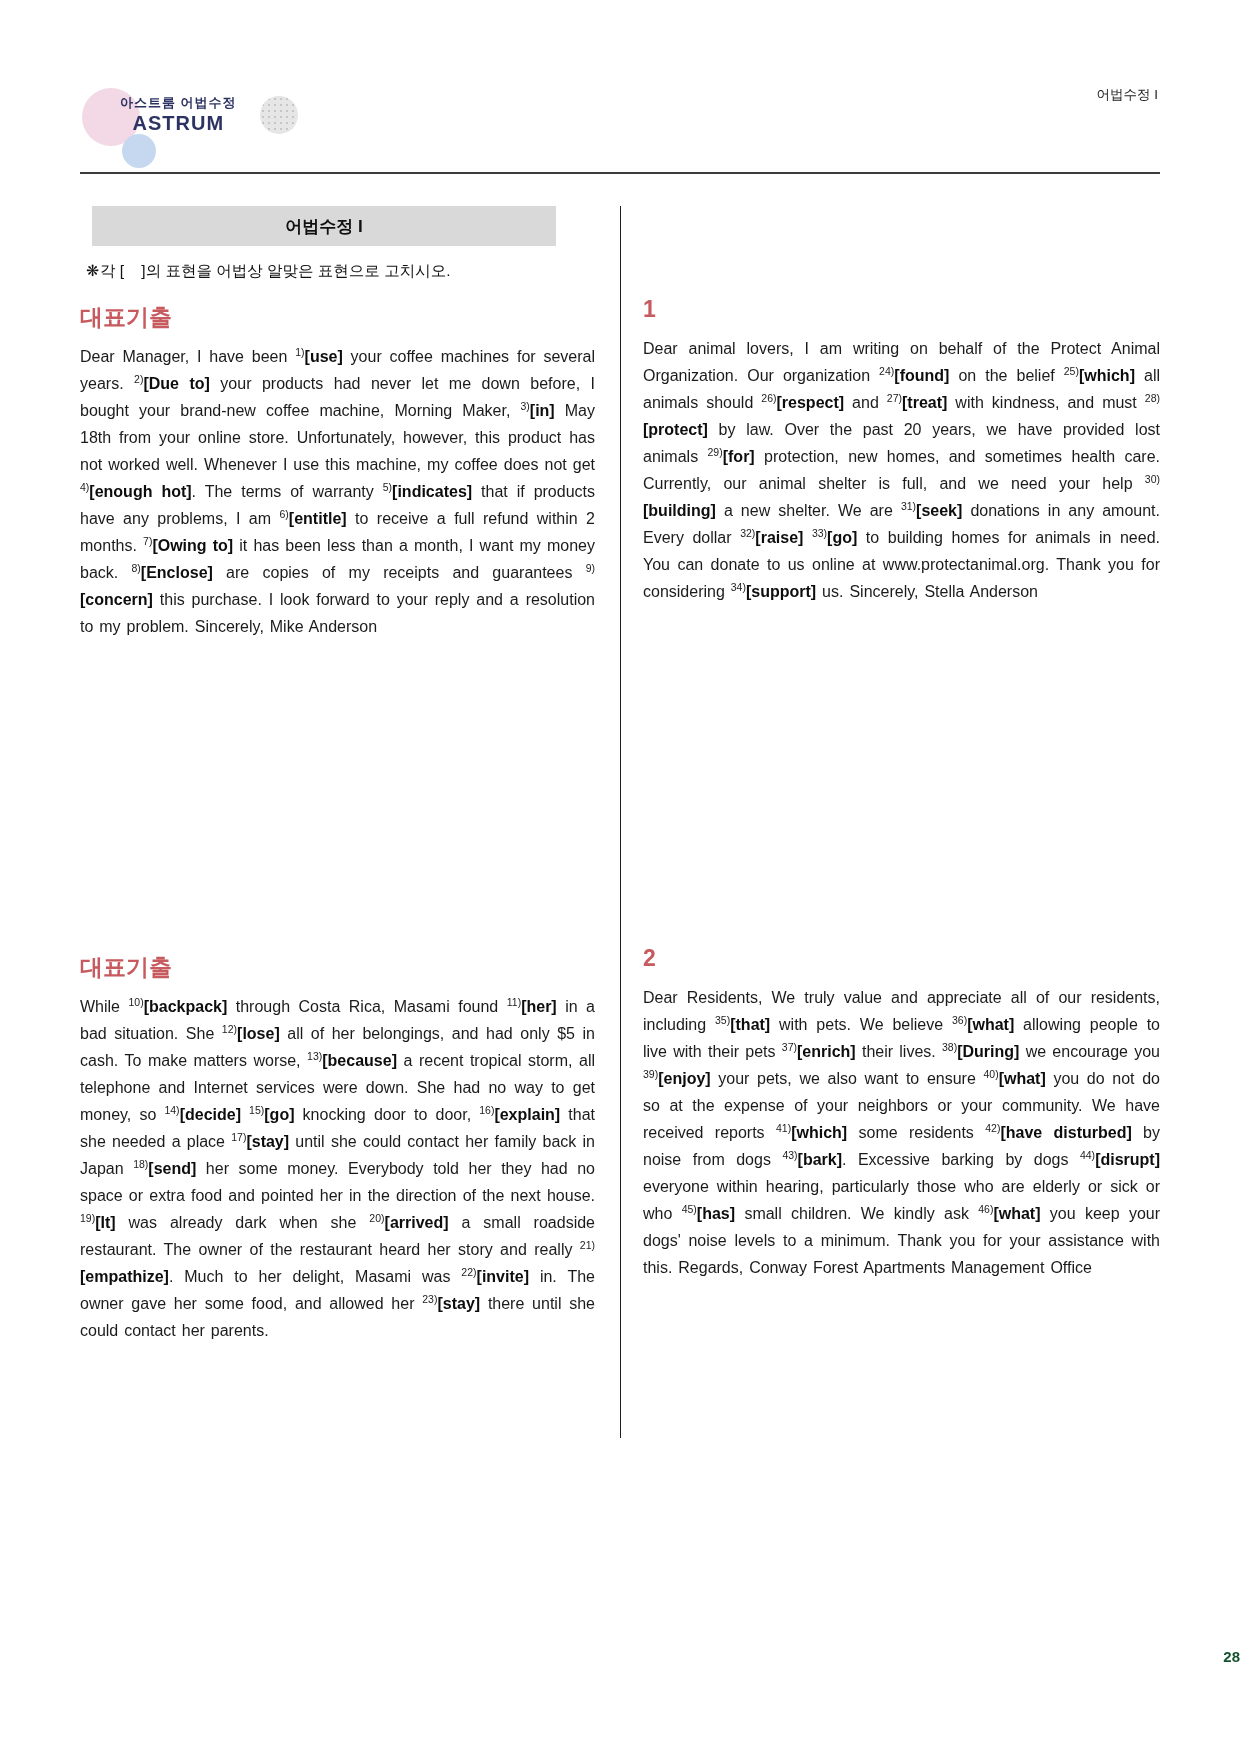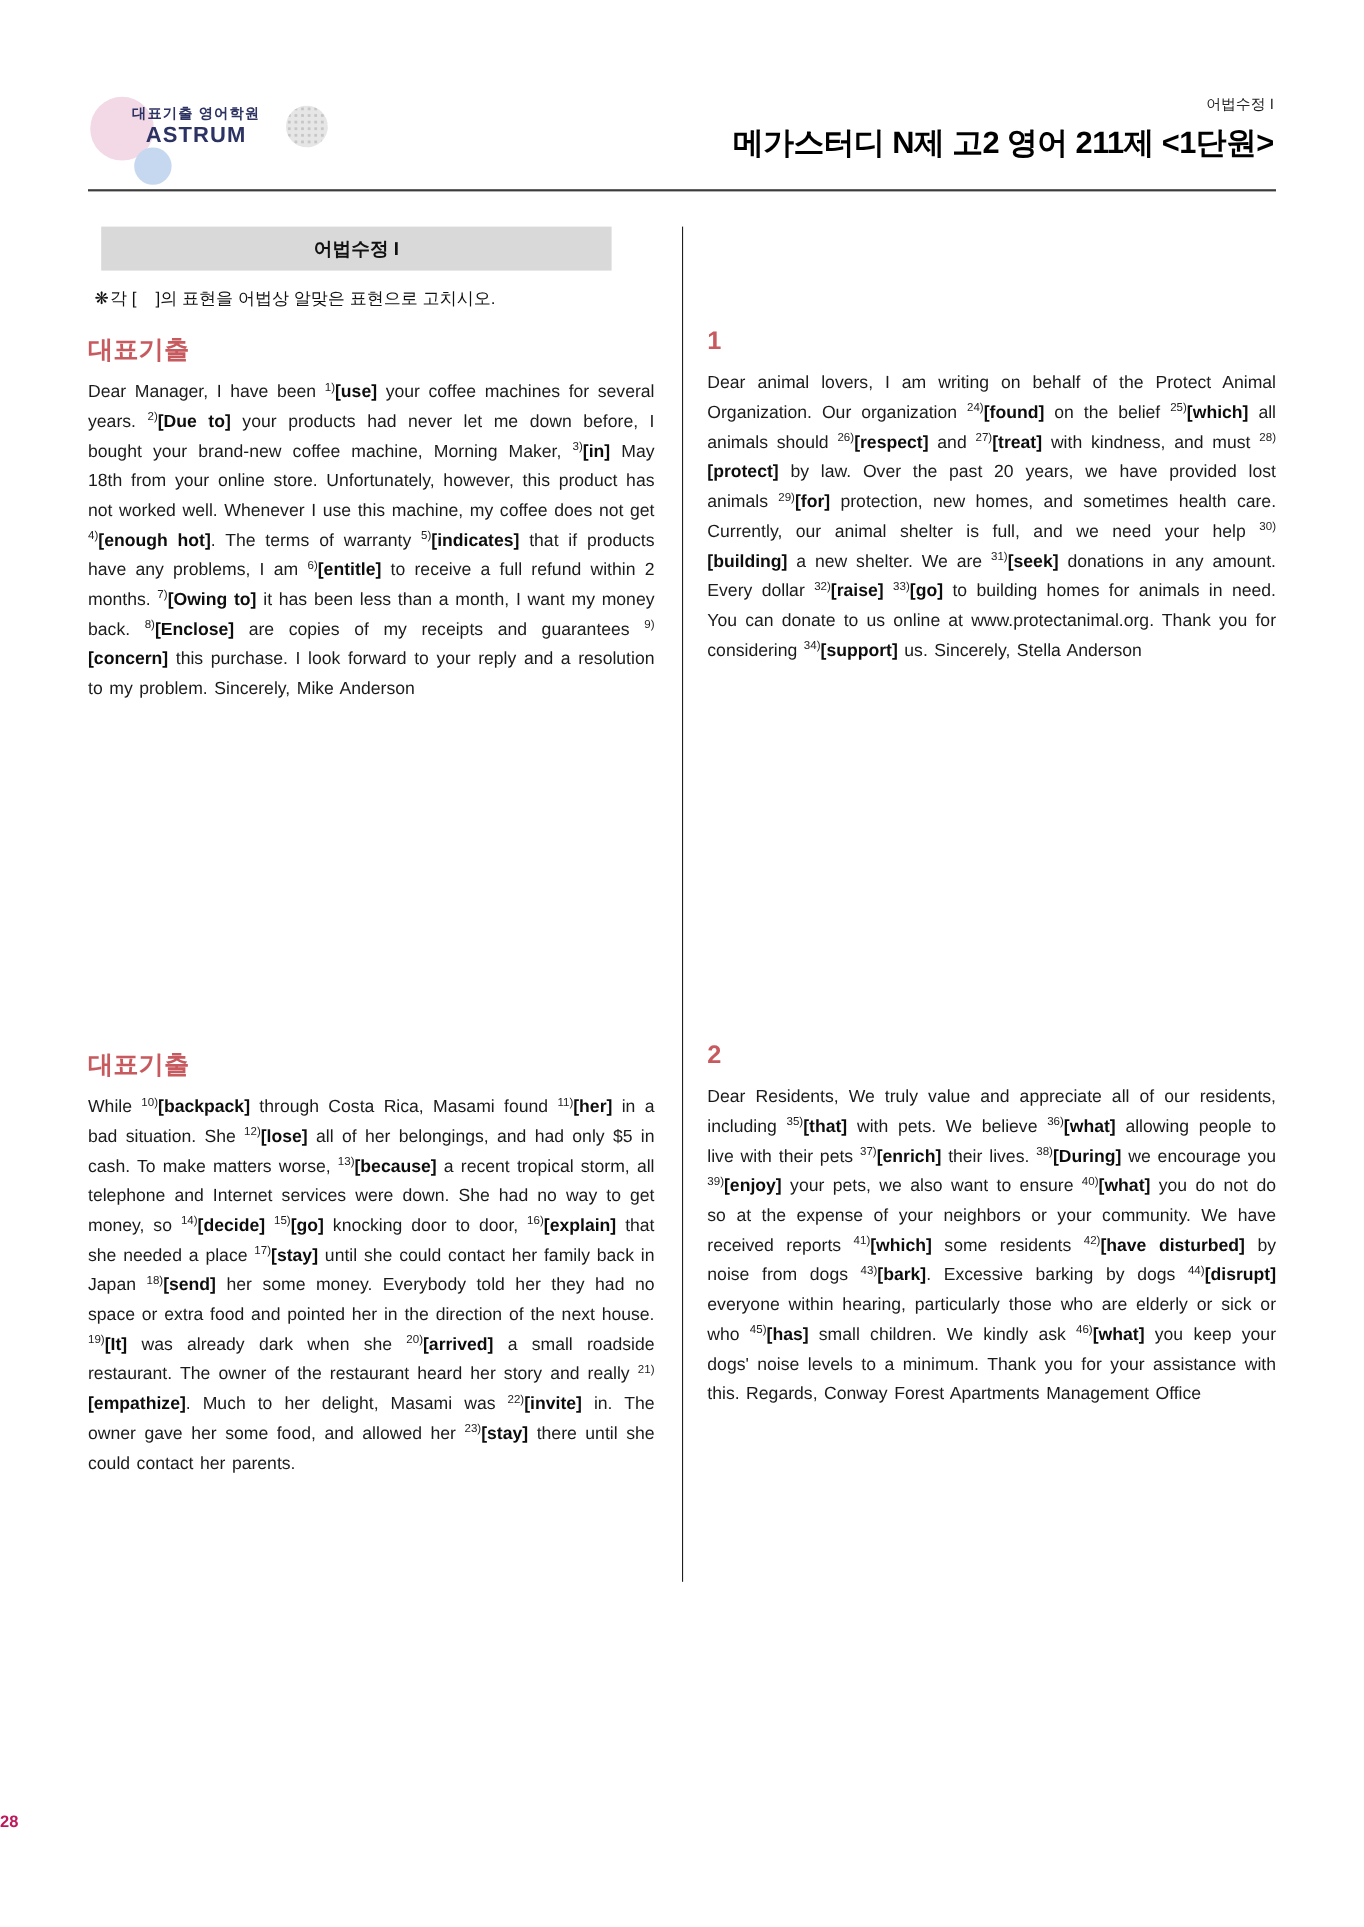--- a/index.html
+++ b/index.html
@@ -48,40 +48,39 @@
   .mt-first-right { margin-top:90px; }
   .mt-second-right{ margin-top:340px; }
 
   .passage {
     margin-top:12px; font-size:16px; line-height:27px; text-align:justify;
     color:#1b1b1b; word-spacing:1.5px;
   }
   .passage sup { position:relative; top:-6px; font-size:10.5px; font-weight:400; line-height:0; vertical-align:baseline; }
   .passage b   { font-weight:700; color:#0d0d0d; }
 
-  .page-number { position:absolute; top:1648px; left:0; right:0; text-align:left; font-size:15px; font-weight:700; color:#be185d; }
+  .page-number { position:absolute; top:1648px; left:0; right:0; text-align:right; font-size:15px; font-weight:700; color:#14532d; }
 </style>
 </head>
 <body style="--accent-red: #c75a5e; --brand-navy: #2c3362; --box-gray: #d9d9d9;">
 
 <div class="page">
 
   <div class="header">
     <div class="logo">
       <div class="c-pink"></div>
       <div class="c-blue"></div>
       <div class="c-dotted"></div>
       <div class="logo-text">
-        <div class="logo-sub">대표기출 영어학원</div>
+        <div class="logo-sub">아스트룸 어법수정</div>
         <div class="logo-name">ASTRUM</div>
       </div>
     </div>
     <div class="titles">
       <div class="doc-category">어법수정 I</div>
-      <div class="doc-title">메가스터디 N제 고2 영어 211제 &lt;1단원&gt;</div>
     </div>
   </div>
 
   <div class="header-rule"></div>
 
   <div class="content">
 
     <div class="col-left">
       <div class="box-title">어법수정 I</div>
       <div class="instruction"><span class="marker">❋</span><span>각 [    ]의 표현을 어법상 알맞은 표현으로 고치시오.</span></div>

